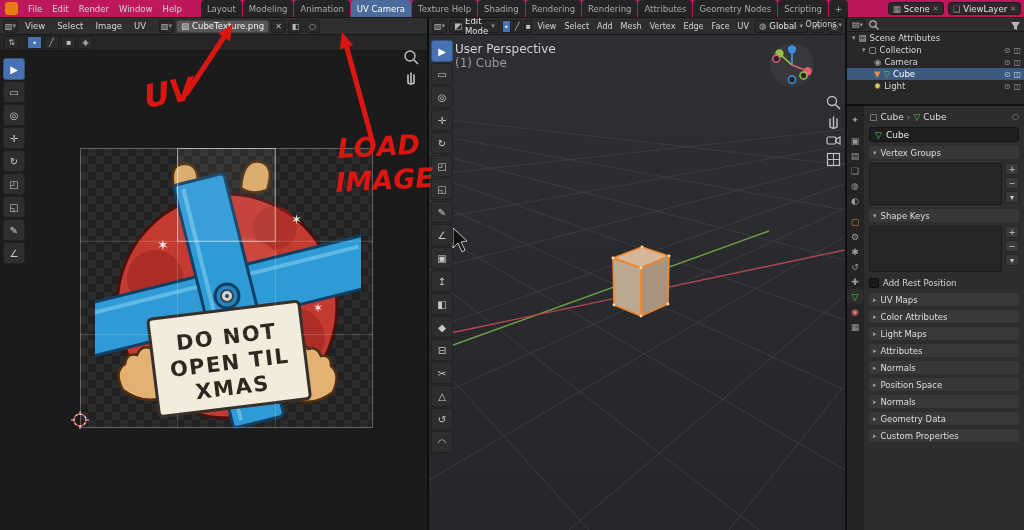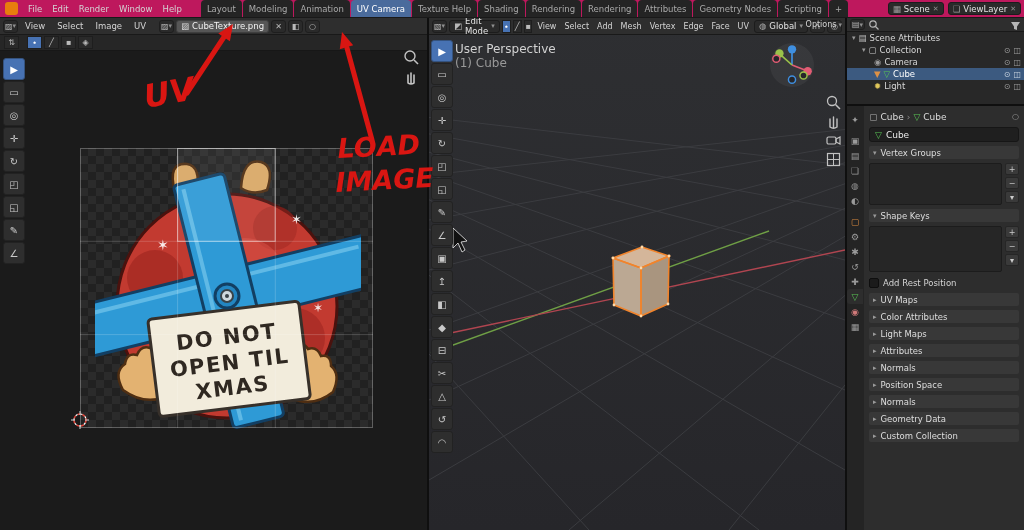--- a/index.html
+++ b/index.html
@@ -571,21 +571,21 @@
       <div class="sec-hdr">
           <span class="tri">▸</span>
           <span>Normals</span>
         </div>
       <div class="sec-hdr">
           <span class="tri">▸</span>
           <span>Geometry Data</span>
         </div>
       <div class="sec-hdr">
           <span class="tri">▸</span>
-          <span>Custom Collection</span>
+          <span>Custom Properties</span>
         </div>
     </div>
   </div>
 
   <svg class="abs" style="left:0;top:0;z-index:60;pointer-events:none" width="1024" height="530" viewBox="0 0 1024 530">
     <text x="146" y="108" font-size="32" font-weight="700" font-style="italic" fill="#d91612" transform="rotate(-10 146 108)">UV</text>
     <line x1="187" y1="93" x2="224" y2="37" stroke="#d91612" stroke-width="5" stroke-linecap="round"></line>
     <polygon points="233,24 229.9,41.2 218.3,33.4" fill="#d91612"></polygon>
     <text x="338" y="158" font-size="27" font-weight="700" font-style="italic" fill="#d91612" transform="rotate(-3 338 158)">LOAD</text>
     <text x="336" y="192" font-size="27" font-weight="700" font-style="italic" fill="#d91612" transform="rotate(-3 336 192)">IMAGE</text>

